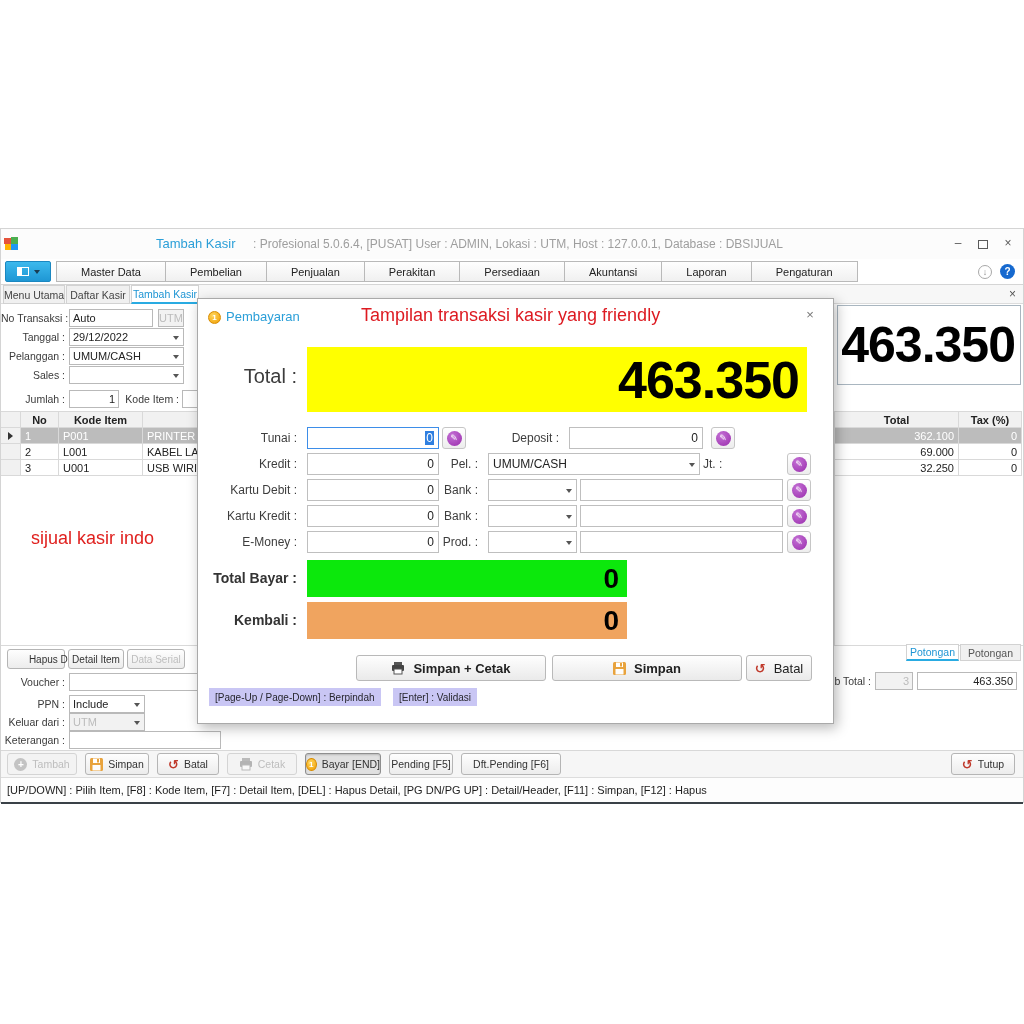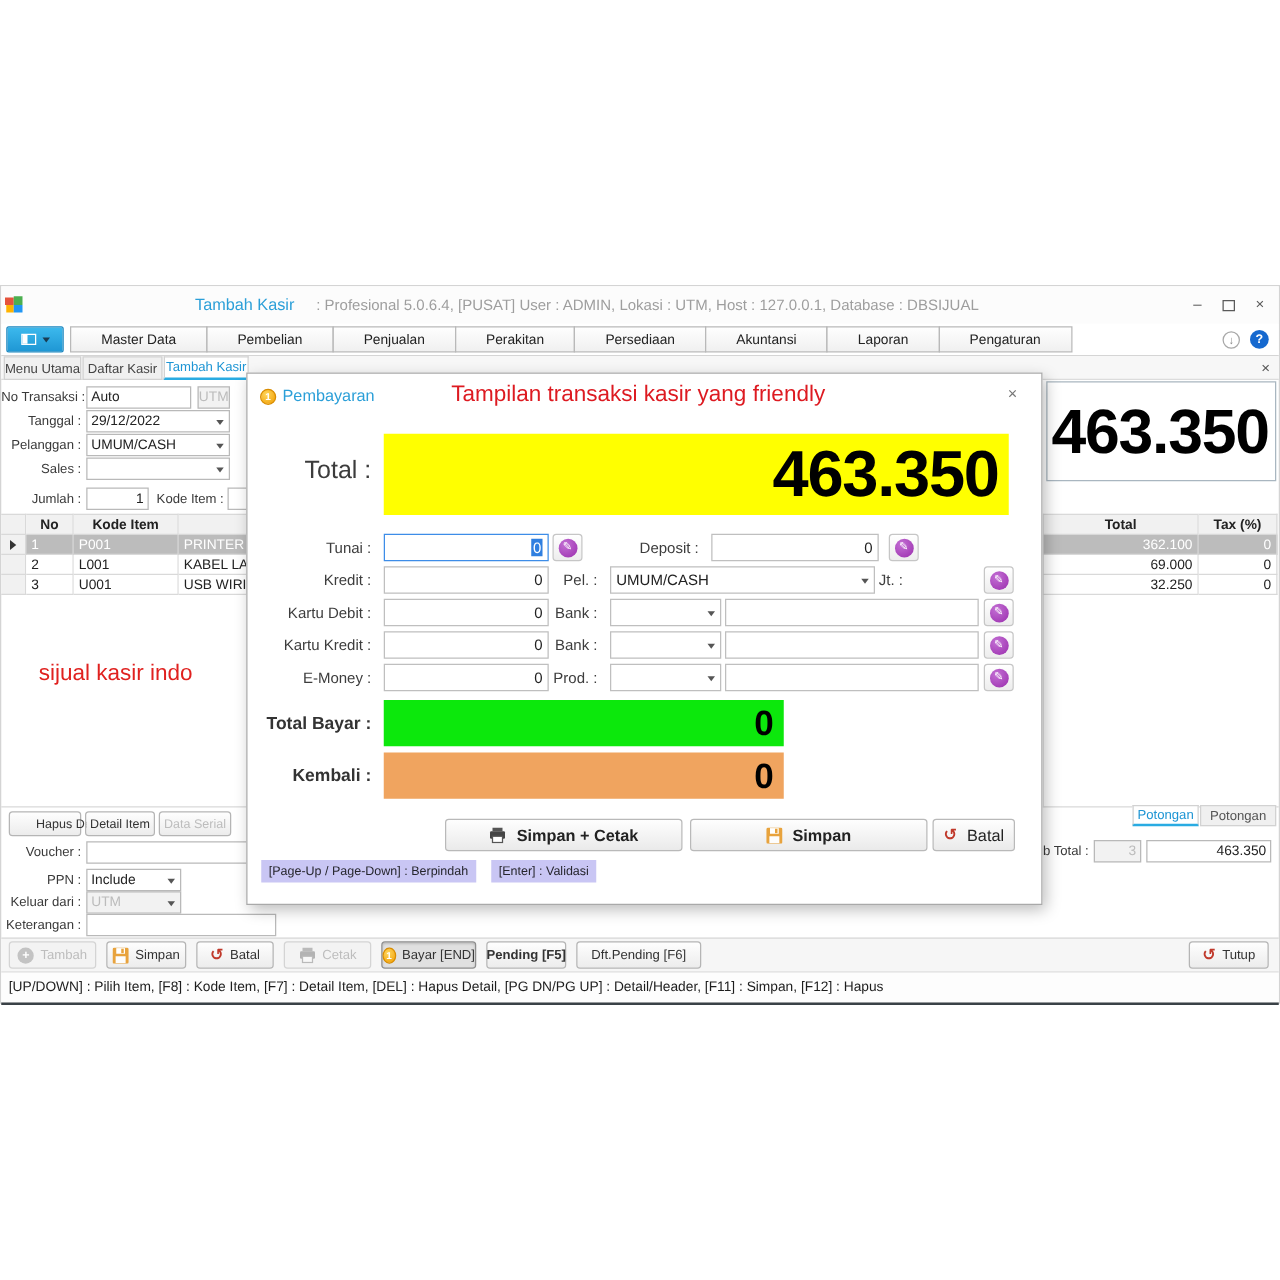--- a/index.html
+++ b/index.html
@@ -287,21 +287,21 @@
             <rect x="3" y="0" width="8" height="3" fill="#777"></rect>
             <rect x="1" y="3" width="12" height="6" rx="1" fill="#666"></rect>
             <rect x="3" y="7" width="8" height="5" fill="#fff" stroke="#777"></rect>
           </svg>
           <span>Cetak</span>
         </div>
       <div class="bbtn active" style="left:304px;width:76px;">
           <span class="coin">1</span>
           <span>Bayar [END]</span>
         </div>
-      <div class="bbtn" style="left:388px;width:64px;font-weight:bold;">Pending [F5]</div>
+      <div class="bbtn" style="left:388px;width:64px;">Pending [F5]</div>
       <div class="bbtn" style="left:460px;width:100px;">Dft.Pending [F6]</div>
       <div class="bbtn" style="left:950px;width:64px;">
           <span class="uicon">↺</span>
           <span>Tutup</span>
         </div>
     </div>
 
     <div class="statusbar">
       <span>[UP/DOWN] : Pilih Item, [F8] : Kode Item, [F7] : Detail Item, [DEL] : Hapus Detail, [PG DN/PG UP] : Detail/Header, [F11] : Simpan, [F12] : Hapus</span>
     </div>

